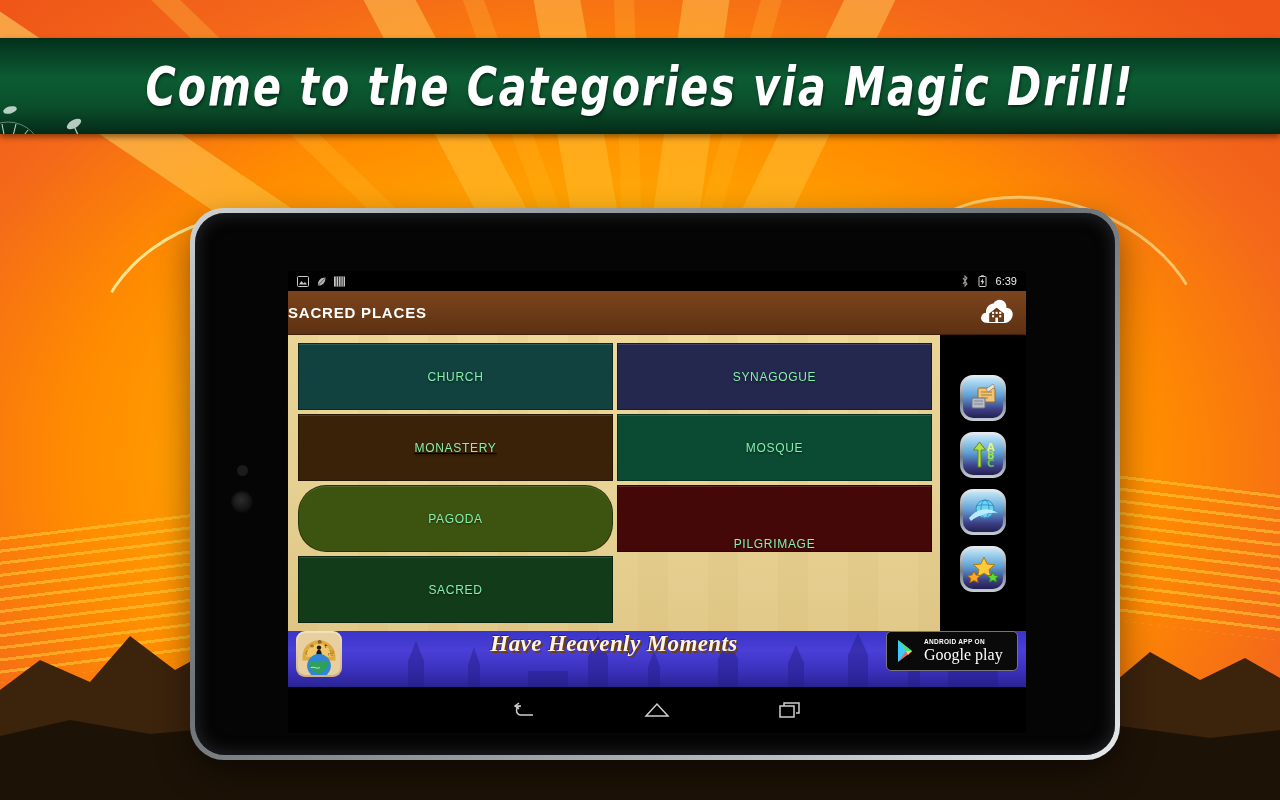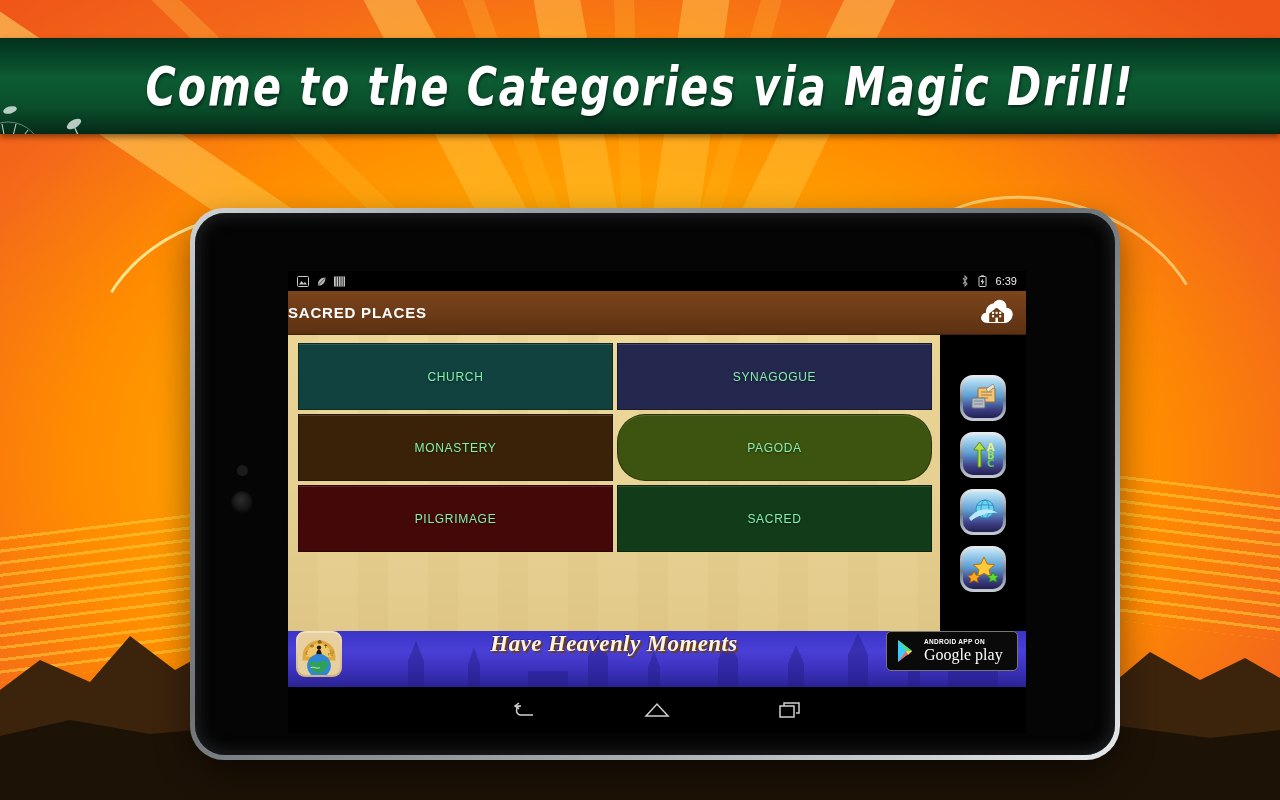--- a/index.html
+++ b/index.html
@@ -318,27 +318,30 @@
 
       <div id="content">
         <div id="gridwrap">
           <div id="grid">
             <div class="tile" style="background: rgb(17, 66, 63);">
                 <span class="tile-label">CHURCH</span>
               </div>
             <div class="tile" style="background: rgb(36, 40, 79);">
                 <span class="tile-label">SYNAGOGUE</span>
               </div>
-            <div class="tile" style="background: rgb(58, 34, 8);">
+            <div class="tile" style="background: rgb(58, 34, 8); text-decoration: underline;">
                 <span class="tile-label">MONASTERY</span>
+              </div>
+            <div class="tile" style="background: rgb(11, 74, 51);">
+                <span class="tile-label">MOSQUE</span>
               </div>
             <div class="tile" style="background: rgb(61, 84, 16); border-radius: 28px;">
                 <span class="tile-label">PAGODA</span>
               </div>
-            <div class="tile" style="background: rgb(69, 8, 8);">
+            <div class="tile" style="background: rgb(69, 8, 8); align-items: flex-end;">
                 <span class="tile-label">PILGRIMAGE</span>
               </div>
             <div class="tile" style="background: rgb(18, 59, 26);">
                 <span class="tile-label">SACRED</span>
               </div>
           </div>
         </div>
 
         <div id="rail">
           <div class="rail-btn">

